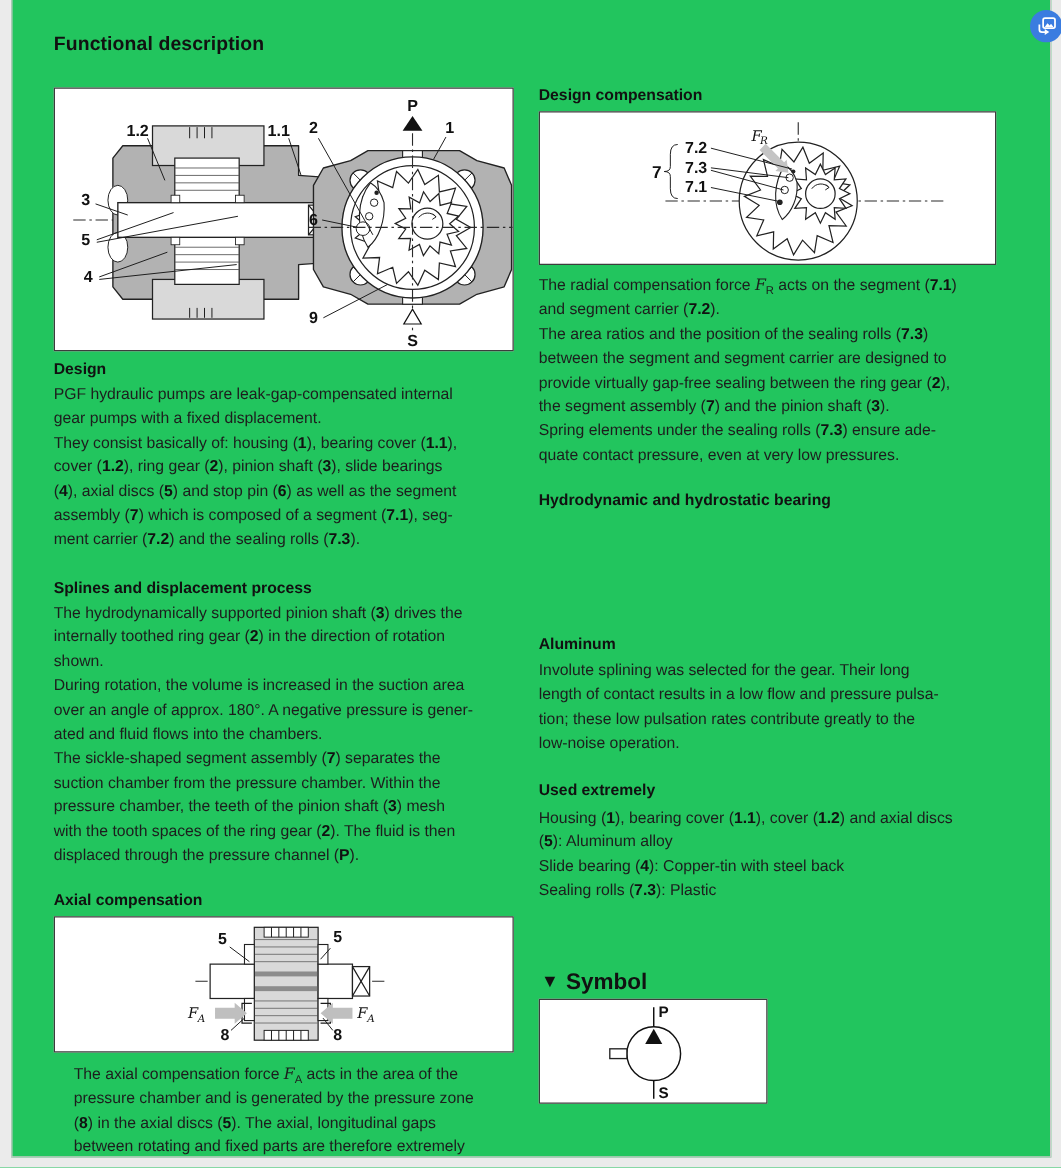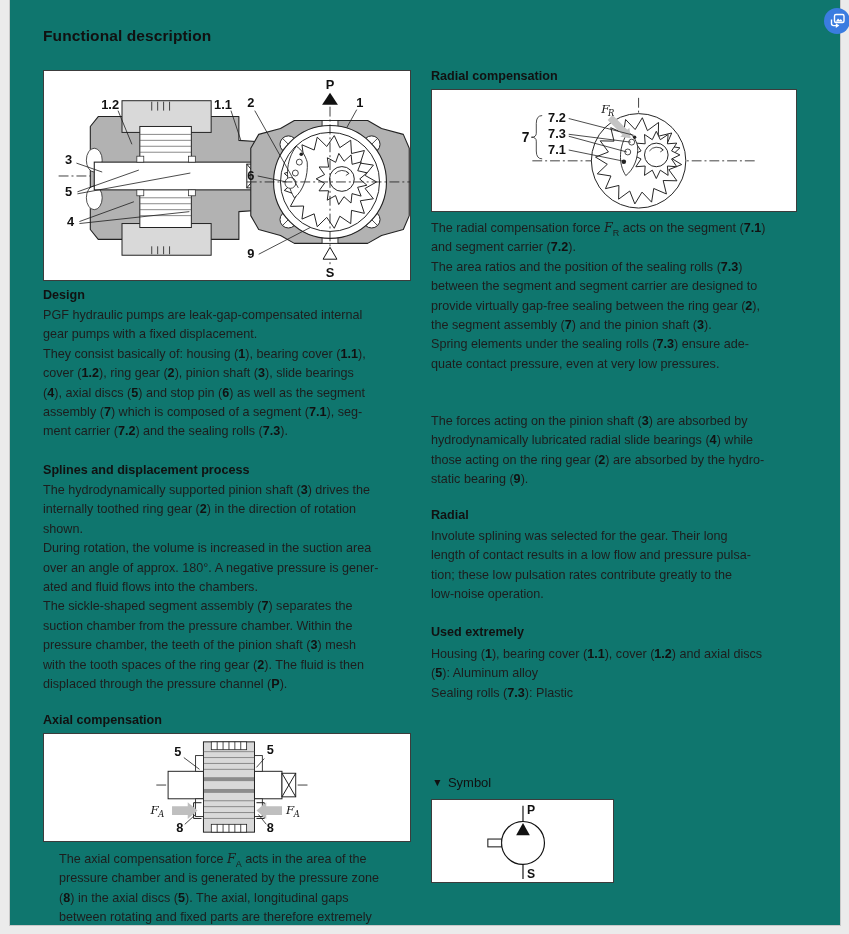--- a/index.html
+++ b/index.html
@@ -1,34 +1,34 @@
 <!DOCTYPE html>
 <html><head>
 <meta charset="utf-8">
 <style>
   html,body{margin:0;padding:0}
   body{
     width:849px;height:934px;position:relative;background:#ebebeb;
     font-family:"Liberation Sans",sans-serif;color:#1c1c1c;overflow:hidden;
   }
   .page{
-    position:absolute;left:9px;top:0;width:832px;height:926px;background:#0f766e;
+    position:absolute;left:9px;top:0;width:832px;height:926px;background:#22c55e;
     border-left:1px solid #c9c9c9;border-right:1px solid #c9c9c9;border-bottom:1px solid #c9c9c9;
     box-sizing:border-box;
   }
   .abs{position:absolute}
   .h1{font-size:15.5px;font-weight:bold;color:#111;letter-spacing:.1px}
   .h2{font-size:12.6px;font-weight:bold;color:#111}
   .body-text{font-size:12.6px;line-height:19.4px;color:#1d1d1d;width:382px}
   .body-text b{font-weight:bold;color:#111}
   i.mvar{font-family:"DejaVu Serif",serif;font-style:italic}
   sub{font-size:9px;line-height:0}
   .dbox{position:absolute;border:1.4px solid #3c3c3c;background:#fff;box-sizing:border-box}
   .dbox svg{position:absolute;left:0;top:0;width:100%;height:100%}
-  .caption-row{font-size:13px;font-weight:normal;color:#111}
+  .caption-row{font-size:18px;font-weight:bold;color:#111}
   .caption-marker{display:inline-block;transform:scale(.8);margin-right:4px}
   
   .ln{stroke:#1c1c1c;stroke-width:1;fill:none}
   .thin{stroke:#1c1c1c;stroke-width:.8;fill:none}
   .cl{stroke:#2a2a2a;stroke-width:.9;fill:none;stroke-dasharray:10 3 2 3}
   .gfill{fill:#b2b2b2;stroke:#222;stroke-width:1.1;stroke-linejoin:round}
   .lfill{fill:#d9d9d9;stroke:#222;stroke-width:1}
   .wfill{fill:#fff;stroke:#222;stroke-width:1}
   .lbl{font:bold 13px "Liberation Sans",sans-serif;fill:#111}
   .math{font:italic 12px "DejaVu Serif",serif;fill:#111}
@@ -218,21 +218,21 @@
       <text x="228" y="100" text-anchor="middle" class="lbl">8</text>
       <text x="106" y="82" class="math">F</text>
       <text x="114" y="85" class="mathsub">A</text>
       <text x="244" y="82" class="math">F</text>
       <text x="252" y="85" class="mathsub">A</text>
     </svg>
   </div>
 
   <div class="abs body-text" style="left:49px;top:849px">The axial compensation force <i class="mvar">F</i><sub>A</sub> acts in the area of the<br>pressure chamber and is generated by the pressure zone<br>(<b>8</b>) in the axial discs (<b>5</b>). The axial, longitudinal gaps<br>between rotating and fixed parts are therefore extremely</div>
 
-  <div class="abs h2" style="left:421px;top:69px">Radial compensation</div>
+  <div class="abs h2" style="left:421px;top:69px">Design compensation</div>
 
   <div class="dbox" style="left:421px;top:89px;width:366px;height:123px">
     <svg viewBox="0 0 366 123">
       <line x1="208" y1="8" x2="208" y2="117" class="cl"></line>
       <line x1="100" y1="72" x2="326" y2="72" class="cl"></line>
       <line x1="226" y1="28" x2="226" y2="108" class="cl" style="stroke-width:.7"></line>
       <circle cx="208" cy="72" r="48" class="wfill"></circle>
       <polygon class="wfill" points="251.8,75.8 238.7,81.0 247.0,92.3 233.0,92.0 236.3,105.7 223.4,100.1 221.2,114.0 211.5,103.8 204.2,115.8 199.0,102.7 187.7,111.0 188.0,97.0 174.3,100.3 179.9,87.4 166.0,85.2 176.2,75.5 164.2,68.2 177.3,63.0 169.0,51.7 183.0,52.0 179.7,38.3 192.6,43.9 194.8,30.0 204.5,40.2 211.8,28.2 217.0,41.3 228.3,33.0 228.0,47.0 241.7,43.7 236.1,56.6 250.0,58.8 239.8,68.5"></polygon>
       <polygon class="wfill" points="250.0,66.0 241.5,70.1 246.8,78.0 237.3,77.3 238.0,86.8 230.1,81.5 226.0,90.0 221.9,81.5 214.0,86.8 214.7,77.3 205.2,78.0 210.5,70.1 202.0,66.0 210.5,61.9 205.2,54.0 214.7,54.7 214.0,45.2 221.9,50.5 226.0,42.0 230.1,50.5 238.0,45.2 237.3,54.7 246.8,54.0 241.5,61.9"></polygon>
       <circle cx="226" cy="66" r="12" class="wfill"></circle>
@@ -253,28 +253,29 @@
       <text x="134" y="33" text-anchor="end" class="lbl">7.2</text>
       <text x="134" y="49" text-anchor="end" class="lbl">7.3</text>
       <text x="134" y="65" text-anchor="end" class="lbl">7.1</text>
       <path d="M110,26 Q104,26 104,34 L104,44 Q104,48 99,48 Q104,48 104,52 L104,62 Q104,70 110,70" class="thin"></path>
       <text x="93" y="53" text-anchor="middle" class="lbl" style="font-size:14px">7</text>
     </svg>
   </div>
 
   <div class="abs body-text" style="left:421px;top:218px">The radial compensation force <i class="mvar">F</i><sub>R</sub> acts on the segment (<b>7.1</b>)<br>and segment carrier (<b>7.2</b>).<br>The area ratios and the position of the sealing rolls (<b>7.3</b>)<br>between the segment and segment carrier are designed to<br>provide virtually gap-free sealing between the ring gear (<b>2</b>),<br>the segment assembly (<b>7</b>) and the pinion shaft (<b>3</b>).<br>Spring elements under the sealing rolls (<b>7.3</b>) ensure ade-<br>quate contact pressure, even at very low pressures.</div>
 
-  <div class="abs body-text" style="left:421px;top:412px">The forces acting on the pinion shaft (<b>3</b>) are absorbed by<br>hydrodynamically lubricated radial slide bearings (<b>4</b>) while<br>those acting on the ring gear (<b>2</b>) are absorbed by the hydro-<br>static bearing (<b>9</b>).</div>
-
-  <div class="abs h2" style="left:421px;top:508px">Radial</div>
+  <div class="abs h2" style="left:421px;top:393px">Hydrodynamic and hydrostatic bearing</div>
+
+  <div class="abs h2" style="left:421px;top:508px">Aluminum</div>
   <div class="abs body-text" style="left:421px;top:527px">Involute splining was selected for the gear. Their long<br>length of contact results in a low flow and pressure pulsa-<br>tion; these low pulsation rates contribute greatly to the<br>low-noise operation.</div>
 
   <div class="abs h2" style="left:421px;top:625px">Used extremely</div>
   <div class="abs" style="left:421px;top:645px">
     <div class="body-text">Housing (<b>1</b>), bearing cover (<b>1.1</b>), cover (<b>1.2</b>) and axial discs<br>(<b>5</b>): Aluminum alloy</div>
+    <div class="body-text">Slide bearing (<b>4</b>): Copper-tin with steel back</div>
     <div class="body-text">Sealing rolls (<b>7.3</b>): Plastic</div>
   </div>
 
   <div class="abs caption-row" style="left:421px;top:775px">
     <span class="caption-marker">▼</span><span>Symbol</span>
   </div>
 
   <div class="dbox" style="left:421px;top:799px;width:183px;height:84px">
     <svg viewBox="0 0 183 84">
       <circle cx="92" cy="44" r="22" fill="#fff" stroke="#111" stroke-width="1.2"></circle>

